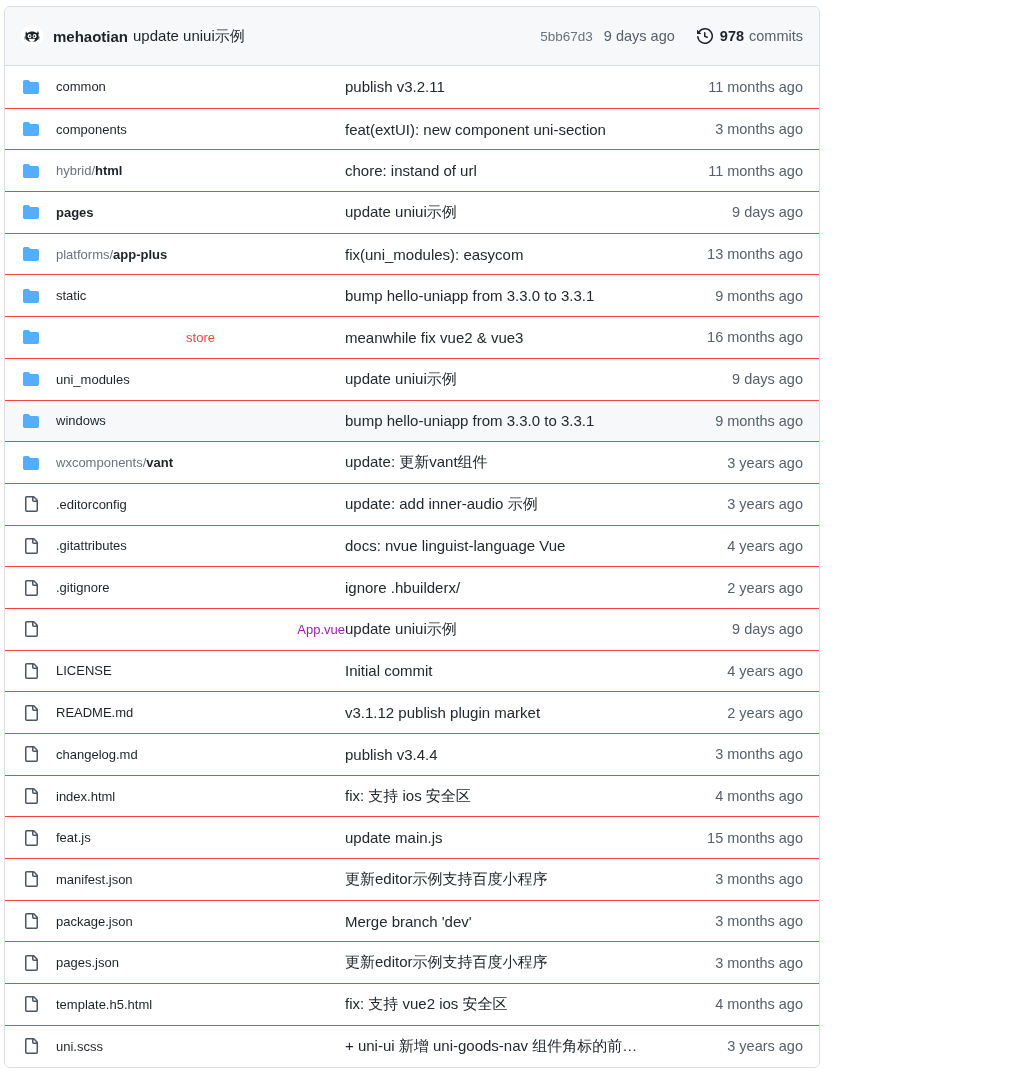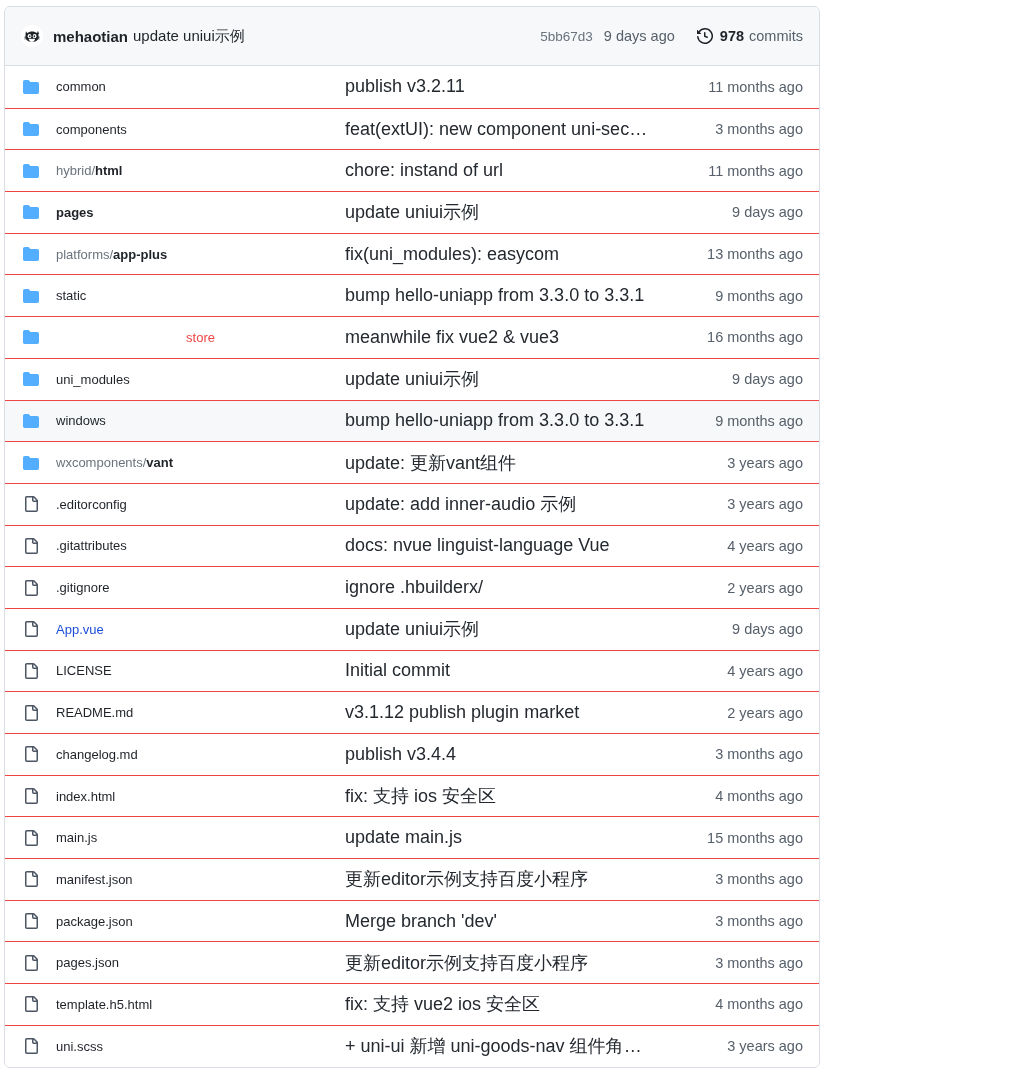--- a/index.html
+++ b/index.html
@@ -122,21 +122,21 @@
     color: #1f2328;
     white-space: nowrap;
     overflow: hidden;
     text-overflow: ellipsis;
   }
   .row-name .path-prefix { color: #6a737d; }
   .row-name .path-leaf   { color: #1f2328; font-weight: bold; }
 
   .row-message {
     flex: 1 1 auto;
-    font-size: 18px;
+    font-size: 15px;
     color: #57606a;
     white-space: nowrap;
     overflow: hidden;
     text-overflow: ellipsis;
     padding-right: 12px;
   }
   .row-age {
     flex: 0 0 140px;
     text-align: right;
     font-size: 14.5px;
@@ -328,21 +328,21 @@
         <a class="row-name" href="#" style="text-decoration: none; color: rgb(31, 35, 40);">.gitignore</a>
         <a class="row-message" href="#" style="text-decoration: none; color: inherit;">ignore .hbuilderx/</a>
         <span class="row-age">2 years ago</span>
       </div>
       <div class="file-row">
         <span class="row-icon icon-file">
   <svg viewBox="0 0 16 16" width="16" height="16" fill="currentColor" aria-hidden="true">
     <path d="M2 1.75C2 .784 2.784 0 3.75 0h6.586c.464 0 .909.184 1.237.513l2.914 2.914c.329.328.513.773.513 1.237v9.586A1.75 1.75 0 0 1 13.25 16h-9.5A1.75 1.75 0 0 1 2 14.25Zm1.75-.25a.25.25 0 0 0-.25.25v12.5c0 .138.112.25.25.25h9.5a.25.25 0 0 0 .25-.25V6h-2.75A1.75 1.75 0 0 1 9 4.25V1.5Zm6.75.062V4.25c0 .138.112.25.25.25h2.688l-.011-.013-2.914-2.914-.013-.011Z"></path>
   </svg>
 </span>
-        <a class="row-name" href="#" style="text-decoration: none; color: #1d4ed8;">App.vue</a>
+        <a class="row-name" href="#" style="text-decoration: none; color: #a21caf; text-align: right;">App.vue</a>
         <a class="row-message" href="#" style="text-decoration: none; color: inherit;">update uniui示例</a>
         <span class="row-age">9 days ago</span>
       </div>
       <div class="file-row">
         <span class="row-icon icon-file">
   <svg viewBox="0 0 16 16" width="16" height="16" fill="currentColor" aria-hidden="true">
     <path d="M2 1.75C2 .784 2.784 0 3.75 0h6.586c.464 0 .909.184 1.237.513l2.914 2.914c.329.328.513.773.513 1.237v9.586A1.75 1.75 0 0 1 13.25 16h-9.5A1.75 1.75 0 0 1 2 14.25Zm1.75-.25a.25.25 0 0 0-.25.25v12.5c0 .138.112.25.25.25h9.5a.25.25 0 0 0 .25-.25V6h-2.75A1.75 1.75 0 0 1 9 4.25V1.5Zm6.75.062V4.25c0 .138.112.25.25.25h2.688l-.011-.013-2.914-2.914-.013-.011Z"></path>
   </svg>
 </span>
         <a class="row-name" href="#" style="text-decoration: none; color: rgb(31, 35, 40);">LICENSE</a>
@@ -378,21 +378,21 @@
         <a class="row-name" href="#" style="text-decoration: none; color: rgb(31, 35, 40);">index.html</a>
         <a class="row-message" href="#" style="text-decoration: none; color: inherit;">fix: 支持 ios 安全区</a>
         <span class="row-age">4 months ago</span>
       </div>
       <div class="file-row">
         <span class="row-icon icon-file">
   <svg viewBox="0 0 16 16" width="16" height="16" fill="currentColor" aria-hidden="true">
     <path d="M2 1.75C2 .784 2.784 0 3.75 0h6.586c.464 0 .909.184 1.237.513l2.914 2.914c.329.328.513.773.513 1.237v9.586A1.75 1.75 0 0 1 13.25 16h-9.5A1.75 1.75 0 0 1 2 14.25Zm1.75-.25a.25.25 0 0 0-.25.25v12.5c0 .138.112.25.25.25h9.5a.25.25 0 0 0 .25-.25V6h-2.75A1.75 1.75 0 0 1 9 4.25V1.5Zm6.75.062V4.25c0 .138.112.25.25.25h2.688l-.011-.013-2.914-2.914-.013-.011Z"></path>
   </svg>
 </span>
-        <a class="row-name" href="#" style="text-decoration: none; color: rgb(31, 35, 40);">main.js</a>
+        <a class="row-name" href="#" style="text-decoration: none; color: rgb(31, 35, 40);">feat.js</a>
         <a class="row-message" href="#" style="text-decoration: none; color: inherit;">update main.js</a>
         <span class="row-age">15 months ago</span>
       </div>
       <div class="file-row">
         <span class="row-icon icon-file">
   <svg viewBox="0 0 16 16" width="16" height="16" fill="currentColor" aria-hidden="true">
     <path d="M2 1.75C2 .784 2.784 0 3.75 0h6.586c.464 0 .909.184 1.237.513l2.914 2.914c.329.328.513.773.513 1.237v9.586A1.75 1.75 0 0 1 13.25 16h-9.5A1.75 1.75 0 0 1 2 14.25Zm1.75-.25a.25.25 0 0 0-.25.25v12.5c0 .138.112.25.25.25h9.5a.25.25 0 0 0 .25-.25V6h-2.75A1.75 1.75 0 0 1 9 4.25V1.5Zm6.75.062V4.25c0 .138.112.25.25.25h2.688l-.011-.013-2.914-2.914-.013-.011Z"></path>
   </svg>
 </span>
         <a class="row-name" href="#" style="text-decoration: none; color: rgb(31, 35, 40);">manifest.json</a>

